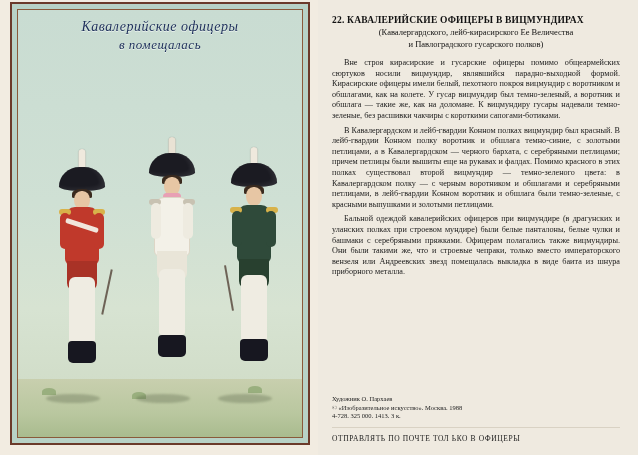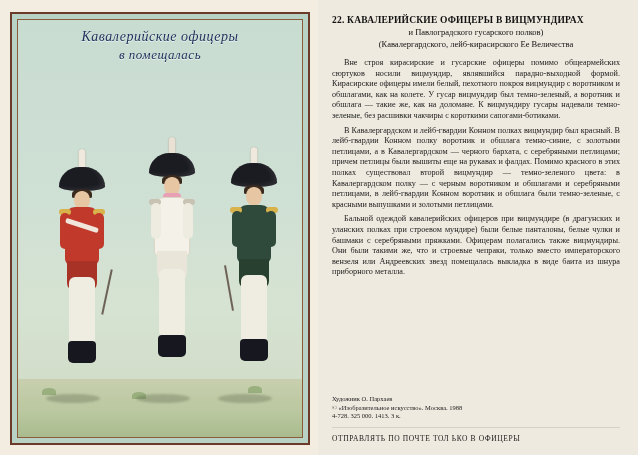--- a/index.html
+++ b/index.html
@@ -20,21 +20,21 @@
     background: #efeae0;
     display: flex;
   }
   
   .card-side {
     position: relative;
     width: 318px;
     height: 455px;
     background: #f2ece1;
     box-sizing: border-box;
-    padding: 12px 8px 10px 10px;
+    padding: 2px 8px 10px 10px;
   }
   .card {
     position: relative;
     width: 100%;
     height: 100%;
     background: #b8d2c6;
     border: 2px solid #6b3a2a;
     box-sizing: border-box;
     overflow: hidden;
   }
@@ -324,22 +324,22 @@
         <div class="boots" style="top:192px;"></div>
         <div class="sword" style="top:118px;left:2px;transform:rotate(-10deg);"></div>
       </div>
     </div>
   </div>
 
   <div class="divider"></div>
 
   <div class="text-side">
     <h1 class="head-title">22. КАВАЛЕРИЙСКИЕ ОФИЦЕРЫ В ВИЦМУНДИРАХ</h1>
+    <div class="subtitle">(Кавалергардского, лейб-кирасирского Ее Величества</div>
     <div class="subtitle">и Павлоградского гусарского полков)</div>
-    <div class="subtitle">(Кавалергардского, лейб-кирасирского Ее Величества</div>
 
     <div class="body-text">
       <p>Вне строя кирасирские и гусарские офицеры помимо общеармейских сюртуков носили вицмундир, являвшийся парадно-выходной формой. Кирасирские офицеры имели белый, пехотного покроя вицмундир с воротником и обшлагами, как на колете. У гусар вицмундир был темно-зеленый, а воротник и обшлага — такие же, как на доломане. К вицмундиру гусары надевали темно-зеленые, без расшивки чакчиры с короткими сапогами-ботиками.</p>
       <p>В Кавалергардском и лейб-гвардии Конном полках вицмундир был красный. В лейб-гвардии Конном полку воротник и обшлага темно-синие, с золотыми петлицами, а в Кавалергардском — черного бархата, с серебряными петлицами; причем петлицы были вышиты еще на рукавах и фалдах. Помимо красного в этих полках существовал второй вицмундир — темно-зеленого цвета: в Кавалергардском полку — с черным воротником и обшлагами и серебряными петлицами, в лейб-гвардии Конном воротник и обшлага были темно-зеленые, с красными выпушками и золотыми петлицами.</p>
       <p>Бальной одеждой кавалерийских офицеров при вицмундире (в драгунских и уланских полках при строевом мундире) были белые панталоны, белые чулки и башмаки с серебряными пряжками. Офицерам полагались также вицмундиры. Они были такими же, что и строевые чепраки, только вместо императорского вензеля или Андреевских звезд помещалась выкладка в виде баита из шнура приборного металла.</p>
     </div>
 
     <div class="credits">
       <div>Художник О. Пархаев</div>
       <div>© «Изобразительное искусство». Москва. 1988</div>

